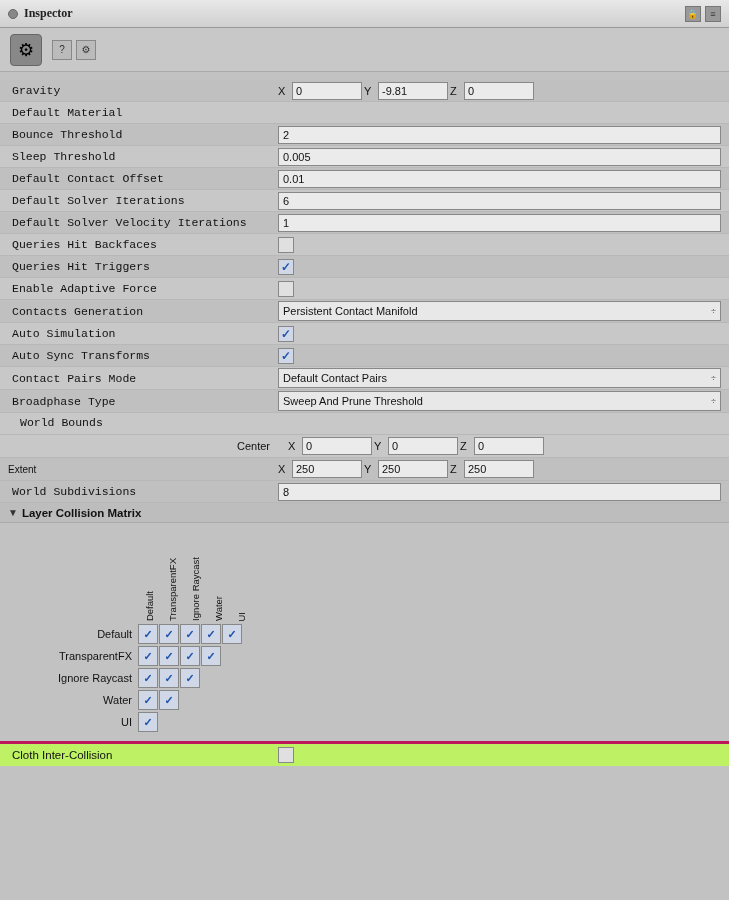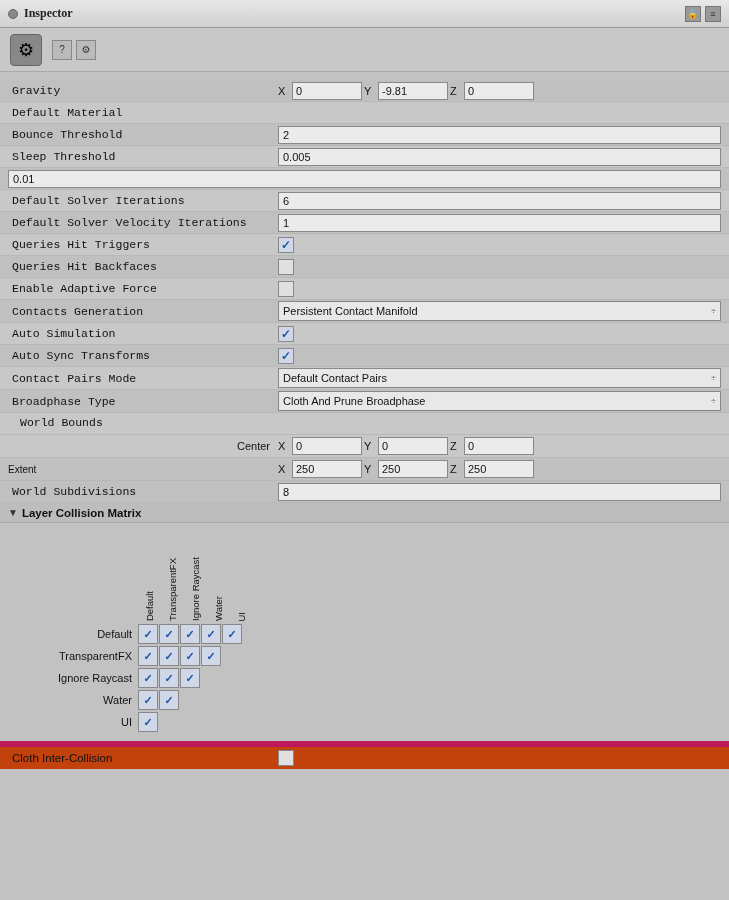--- a/index.html
+++ b/index.html
@@ -272,22 +272,22 @@
       color: #2255aa;
       font-weight: bold;
       font-size: 11px;
     }
 
     .cloth-row {
       display: flex;
       align-items: center;
       min-height: 22px;
       padding: 3px 8px;
-      background: #c2410c;
-      border-top: 6px solid #be185d;
+      background: #bef264;
+      border-top: 3px solid #be185d;
     }
 
     .cloth-label {
       width: 270px;
       font-size: 11.5px;
       color: #111;
       padding-left: 4px;
     }
   </style>
 </head>
@@ -338,50 +338,51 @@
     </div>
 
     <div class="row">
       <div class="label">Sleep Threshold</div>
       <div class="field-area">
         <input class="full-input" style="flex: 1 1 0%;" value="0.005">
       </div>
     </div>
 
     <div class="row">
+      <div class="label">Default Contact Offset</div>
       <div class="field-area">
         <input class="full-input" style="flex: 1 1 0%;" value="0.01">
       </div>
     </div>
 
     <div class="row">
       <div class="label">Default Solver Iterations</div>
       <div class="field-area">
         <input class="full-input" style="flex: 1 1 0%;" value="6">
       </div>
     </div>
 
     <div class="row">
       <div class="label">Default Solver Velocity Iterations</div>
       <div class="field-area">
         <input class="full-input" style="flex: 1 1 0%;" value="1">
       </div>
     </div>
 
     <div class="row">
+      <div class="label">Queries Hit Backfaces</div>
+      <div class="field-area">
+        <div class="checkbox"></div>
+      </div>
+    </div>
+
+    <div class="row">
       <div class="label">Queries Hit Triggers</div>
       <div class="field-area">
         <div class="checkbox checked"></div>
-      </div>
-    </div>
-
-    <div class="row">
-      <div class="label">Queries Hit Backfaces</div>
-      <div class="field-area">
-        <div class="checkbox"></div>
       </div>
     </div>
 
     <div class="row">
       <div class="label">Enable Adaptive Force</div>
       <div class="field-area">
         <div class="checkbox"></div>
       </div>
     </div>
 
@@ -416,31 +417,31 @@
           <span>Default Contact Pairs</span>
           <span class="dropdown-arrow">÷</span>
         </div>
       </div>
     </div>
 
     <div class="row">
       <div class="label">Broadphase Type</div>
       <div class="field-area">
         <div class="dropdown" style="flex:1;">
-          <span>Cloth And Prune Broadphase</span>
+          <span>Sweep And Prune Threshold</span>
           <span class="dropdown-arrow">÷</span>
         </div>
       </div>
     </div>
 
     <div class="row" style="flex-direction:column; align-items:flex-start; padding: 3px 16px;">
       <div class="label">World Bounds</div>
     </div>
 
-    <div style="display:flex;align-items:center;min-height:22px;padding:2px 8px;background:#c8c8c8;border-bottom:1px solid #b8b8b8;">
+    <div style="display:flex;align-items:center;min-height:22px;padding:2px 8px;background:#c8c8c8;border-bottom:1px solid #b8b8b8;gap:10px;">
       <div style="width:270px;text-align:right;font-size:11px;color:#111;padding-right:8px;">Center</div>
       <div class="xyz-group" style="flex:1;">
         <span class="xyz-label">X</span>
         <input class="xyz-input" value="0" style="">
         <span class="xyz-label">Y</span>
         <input class="xyz-input" value="0" style="">
         <span class="xyz-label">Z</span>
         <input class="xyz-input" value="0" style="">
       </div>
     </div>

